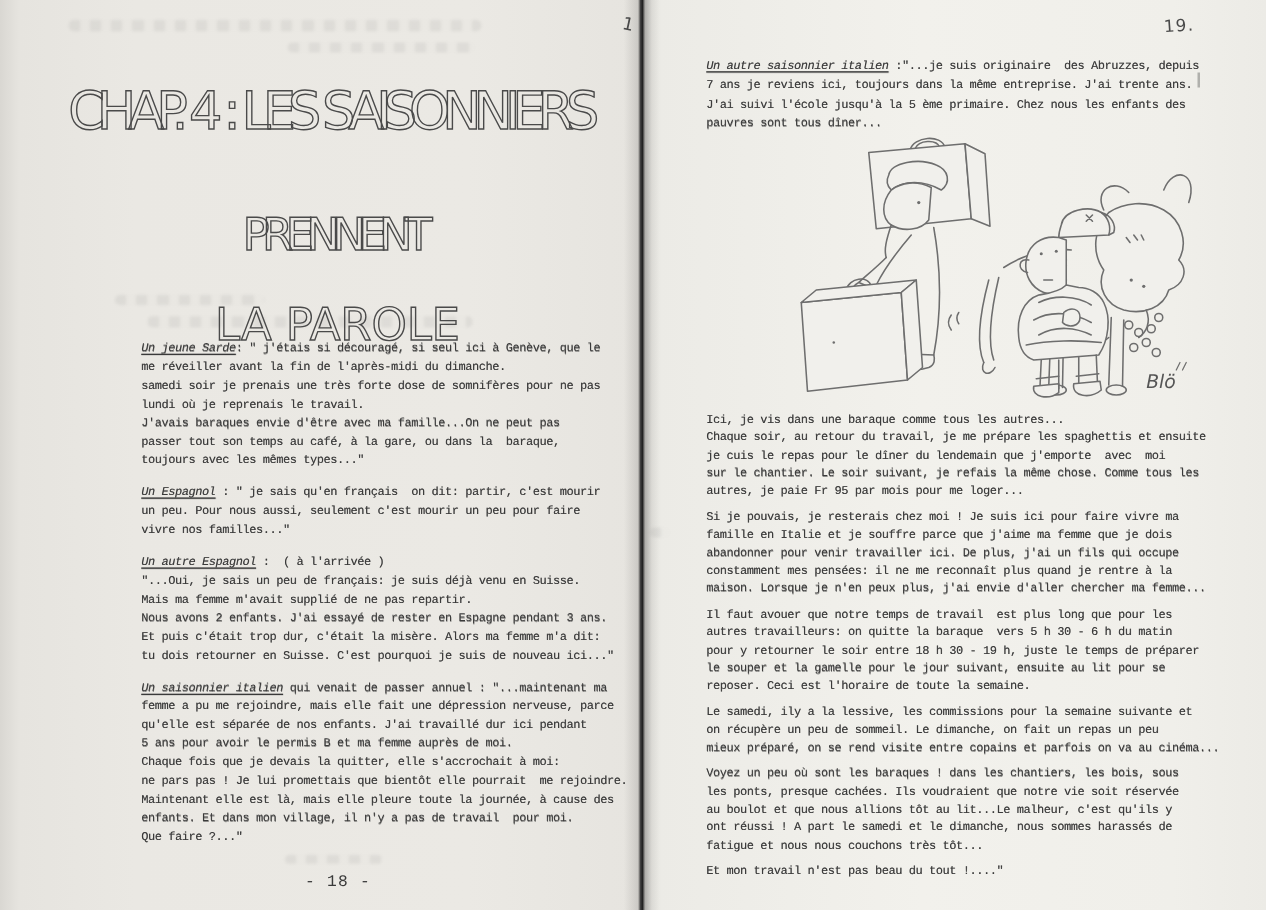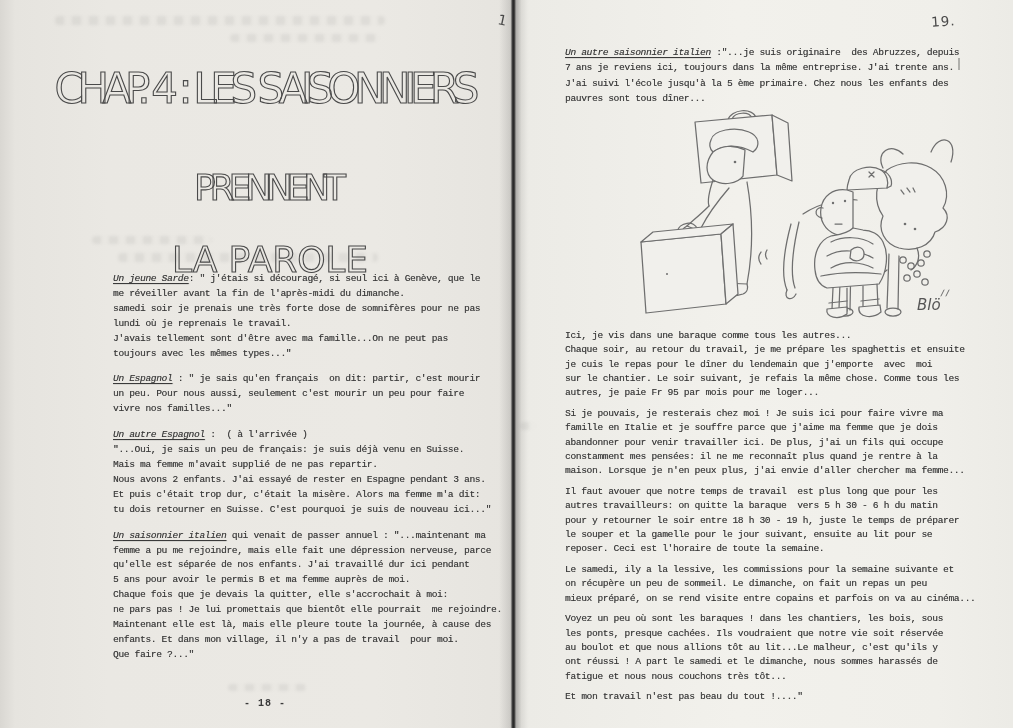--- a/index.html
+++ b/index.html
@@ -19,21 +19,21 @@
   .tline{white-space:pre;font-family:"Liberation Mono","DejaVu Sans Mono",monospace;
          font-size:9.5px;letter-spacing:-0.3px;color:#3a3a3a;
          text-shadow:0.2px 0.2px 0.4px rgba(55,55,55,0.55);}
   #tb-left .tline{line-height:14.9px;}
   #tb-right .tline, #tb-right-top .tline{line-height:14.3px;}
   #tb-right-top .tline{line-height:15.4px;}
   #tb-left .para{margin-bottom:11px;}
   #tb-right .para{margin-bottom:6.5px;}
   .lead{text-decoration:underline;text-underline-offset:2px;font-style:italic;}
   .pagenum{position:absolute;font-family:"Liberation Mono","DejaVu Sans Mono",monospace;
-           font-size:10px;color:#3a3a3a;letter-spacing:1px;font-weight:bold;}
+           font-size:13px;color:#3a3a3a;letter-spacing:1px;}
   .handwritten{position:absolute;font-family:"DejaVu Sans",sans-serif;color:#4a4a4a;}
   
   .smudge{position:absolute;border-radius:4px;opacity:.5;filter:blur(1.4px);
     background:repeating-linear-gradient(90deg,rgba(105,105,105,0.20) 0 9px,rgba(105,105,105,0.02) 9px 17px);}
   .dash-mark{position:absolute;background:rgba(60,60,60,0.35);}
   .title-svg,.cartoon-svg{position:absolute;}
 </style>
 </head>
 <body>
 
@@ -54,21 +54,22 @@
         <text x="235" y="227" font-size="36" textLength="196">LA PAROLE</text>
       </g>
     </svg>
 
     <div class="textblock" id="tb-left" style="left:113px;top:272px;width:400px;">
         <div class="para">
           <div class="tline"><span class="lead">Un jeune Sarde</span>: " j'étais si découragé, si seul ici à Genève, que le</div>
           <div class="tline">me réveiller avant la fin de l'après-midi du dimanche.</div>
           <div class="tline">samedi soir je prenais une très forte dose de somnifères pour ne pas</div>
           <div class="tline">lundi où je reprenais le travail.</div>
-          <div class="tline">J'avais tellement sont d'être avec ma famille...On ne peut pas</div>
+          <div class="tline">J'avais baraques envie d'être avec ma famille...On ne peut pas</div>
+          <div class="tline">passer tout son temps au café, à la gare, ou dans la  baraque,</div>
           <div class="tline">toujours avec les mêmes types..."</div>
         </div>
         <div class="para">
           <div class="tline"><span class="lead">Un Espagnol</span> : " je sais qu'en français  on dit: partir, c'est mourir</div>
           <div class="tline">un peu. Pour nous aussi, seulement c'est mourir un peu pour faire</div>
           <div class="tline">vivre nos familles..."</div>
         </div>
         <div class="para">
           <div class="tline"><span class="lead">Un autre Espagnol</span> :  ( à l'arrivée )</div>
           <div class="tline">"...Oui, je sais un peu de français: je suis déjà venu en Suisse.</div>

